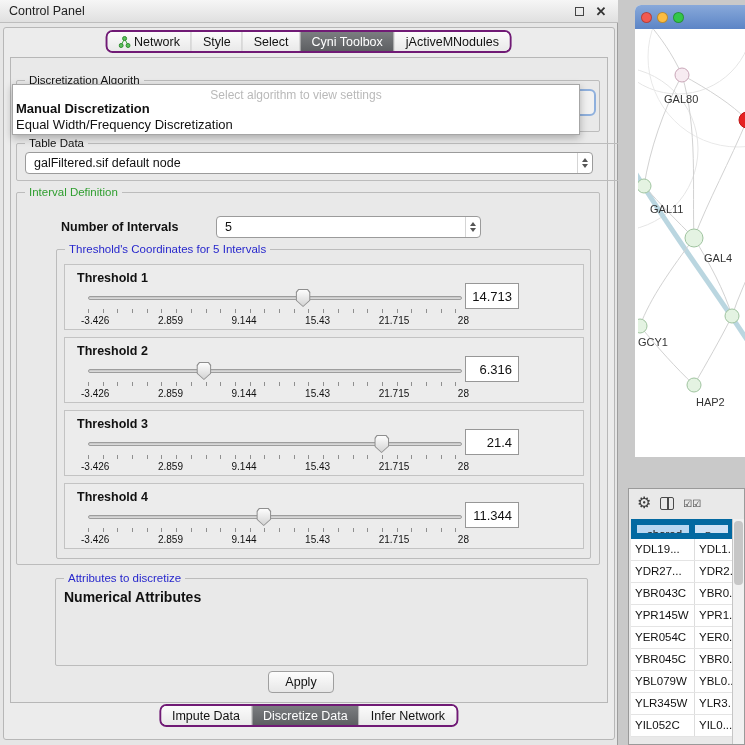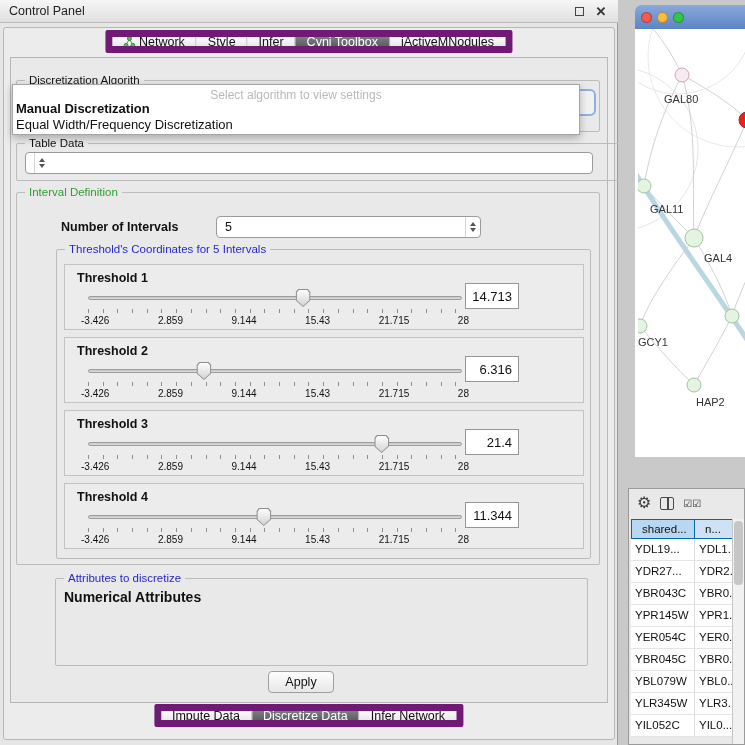--- a/index.html
+++ b/index.html
@@ -12,21 +12,21 @@
   .titlebar{position:absolute;left:0;top:0;width:618px;height:23px;background:linear-gradient(#f6f6f6,#e0e0e0);border-bottom:1px solid #bdbdbd;display:flex;align-items:center;padding:0 9px;}
   .titlebar .tl-title{flex:1;font-size:12.5px;color:#222;}
   .win-btn{width:16px;height:16px;display:flex;align-items:center;justify-content:center;color:#333;margin-left:6px;cursor:default;}
   .float-glyph{width:9px;height:9px;border:1.5px solid #444;}
   .close-glyph{font-size:13px;font-weight:bold;line-height:1;}
 
   .outer-panel{position:absolute;left:3px;top:27px;width:612px;height:713px;background:#ececec;border:1px solid #b7b7b7;border-radius:3px;}
   .inner-panel{position:absolute;left:10px;top:57px;width:598px;height:646px;background:#e9e9e9;border:1px solid #b7b7b7;}
 
   
-  .seg-strip{position:absolute;display:flex;height:23px;background:#f5f5f5;border:7px solid #701a75;border-radius:2px;overflow:hidden;z-index:20;}
+  .seg-strip{position:absolute;display:flex;height:23px;background:#f5f5f5;border:2px solid #701a75;border-radius:7px;overflow:hidden;z-index:20;}
   .seg{display:flex;align-items:center;gap:4px;padding:0 11px;font-size:12.5px;color:#111;border-right:1px solid #b5b5b5;background:linear-gradient(#fbfbfb,#e9e9e9);cursor:default;white-space:nowrap;}
   .seg:last-child{border-right:none;}
   .seg.active{background:linear-gradient(#7b7d80,#5d5f62);color:#fff;}
   .top-tabs{top:30px;left:50%;transform:translateX(-50%);}
   .bottom-tabs{top:704px;left:50%;transform:translateX(-50%);}
 
   
   .group{position:absolute;border:1px solid #bcbcbc;border-radius:2px;}
   .group-title{position:absolute;top:-8px;left:8px;background:#e9e9e9;padding:0 4px;font-size:11.5px;line-height:14px;white-space:nowrap;}
   .gt-black{color:#111;}
@@ -80,21 +80,21 @@
 
   .table-panel-bar{position:absolute;left:0;top:457px;width:127px;height:25px;background:linear-gradient(#fbfbfb,#dadada);border-top:1px solid #b0b0b0;border-bottom:1px solid #a0a0a0;font-size:12px;line-height:23px;padding-left:17px;color:#222;}
 
   .table-window{position:absolute;left:10px;top:488px;width:117px;height:257px;background:#e9e9e9;border:1px solid #9a9a9a;overflow:hidden;}
   .tbl-toolbar{position:absolute;left:0;top:0;width:100%;height:28px;display:flex;align-items:center;gap:9px;padding-left:8px;}
   .gear{font-size:16px;color:#3d3d3d;line-height:1;}
   .cols-icon{width:14px;height:13px;border:1.5px solid #4a4a4a;border-radius:2px;position:relative;}
   .cols-icon::after{content:"";position:absolute;left:50%;top:0;bottom:0;width:1.5px;background:#4a4a4a;}
   .checks{font-size:10px;color:#333;letter-spacing:0px;}
   .tbl-header{position:absolute;left:2px;top:30px;height:20px;display:flex;}
-  .hcell{font-size:11.5px;line-height:19px;padding-left:10px;border:1px solid #0369a1;overflow:hidden;white-space:nowrap;}
+  .hcell{font-size:11.5px;line-height:19px;padding-left:10px;border:6px solid #0369a1;overflow:hidden;white-space:nowrap;}
   .hcell.c1{width:64px;background:#b9d7f1;}
   .hcell.c2{width:39px;background:#cfe2f5;border-left:none;}
   .tbl-rows{position:absolute;left:2px;top:50px;right:12px;}
   .trow{display:flex;height:22px;background:#fff;border-bottom:1px solid #e4e4e4;}
   .tcell{font-size:11.5px;line-height:21px;padding-left:4px;overflow:hidden;white-space:nowrap;}
   .tcell.c1{width:64px;border-right:1px solid #ddd;}
   .tcell.c2{flex:1;}
   .tbl-scroll{position:absolute;right:0;top:30px;bottom:0;width:12px;background:#f1f1f1;border-left:1px solid #c6c6c6;}
   .tbl-thumb{position:absolute;left:1px;top:2px;width:9px;height:64px;background:#c6c6c6;border-radius:4px;}
 
@@ -127,21 +127,21 @@
           <circle cx="6" cy="2.5" r="2" fill="#5cc25c" stroke="#2e8a2e"></circle>
           <circle cx="2.5" cy="9.5" r="2" fill="#5cc25c" stroke="#2e8a2e"></circle>
           <circle cx="9.5" cy="9.5" r="2" fill="#5cc25c" stroke="#2e8a2e"></circle>
         </svg>
         <span>Network</span>
       </div>
       <div class="seg">
           <span>Style</span>
         </div>
       <div class="seg">
-          <span>Infer</span>
+          <span>Select</span>
         </div>
       <div class="seg active">
           <span>Cyni Toolbox</span>
         </div>
       <div class="seg">
           <span>jActiveMNodules</span>
         </div>
     </div>
 
     <div class="inner-panel"></div>
@@ -153,20 +153,21 @@
 
     <div class="dropdown">
       <div class="dd-header">Select algorithm to view settings</div>
       <div class="dd-option bold">Manual Discretization</div>
       <div class="dd-option">Equal Width/Frequency Discretization</div>
     </div>
 
     <div class="group" style="left:16px;top:143px;width:672px;height:38px;">
       <span class="group-title gt-black">Table Data</span>
       <div class="combo" style="left:8px;top:8px;width:568px;">
+        <span class="combo-value">galFiltered.sif default node</span>
         <span class="stepper">
             <span class="tri-up"></span>
             <span class="tri-down"></span>
           </span>
       </div>
     </div>
 
     <div class="group" style="left:16px;top:192px;width:584px;height:373px;">
       <span class="group-title gt-green">Interval Definition</span>
 

